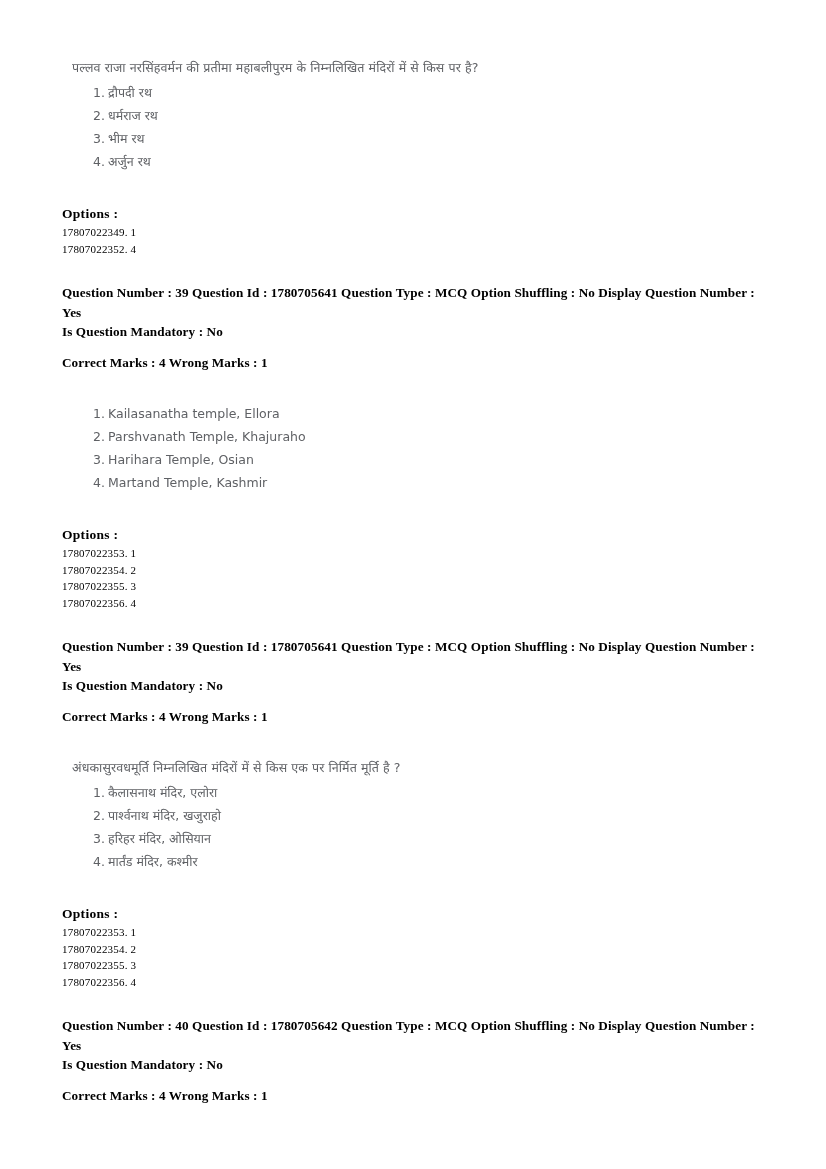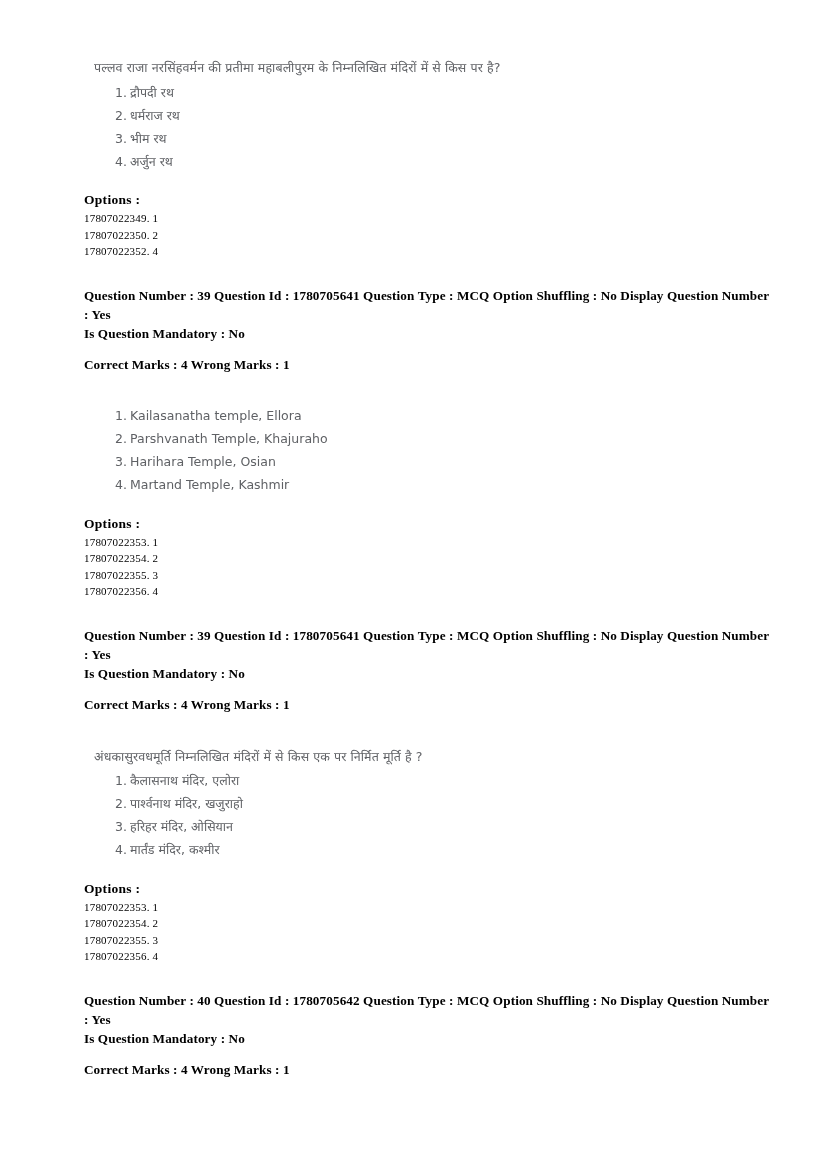--- a/index.html
+++ b/index.html
@@ -13,21 +13,21 @@
     font-family: "Liberation Serif", serif;
     color: #000000;
     position: relative;
     overflow: hidden;
   }
   .page {
     position: relative;
     width: 826px;
     height: 1169px;
     box-sizing: border-box;
-    padding: 60px 52px 40px 84px;
+    padding: 60px 52px 40px 62px;
   }
 
   
   .qblock {
     color: #5f6165;
     font-family: "DejaVu Sans", sans-serif;
     font-size: 12.5px;
     line-height: 1.35;
     margin-bottom: 10px;
   }
@@ -59,21 +59,21 @@
     color: #5f6165;
   }
   .devanagari {
     font-family: "DejaVu Sans", sans-serif;
   }
 
   
   .options-head {
     font-weight: bold;
     font-size: 13.5px;
-    margin: 22px 0 2px 0;
+    margin: 36px 0 2px 0;
     letter-spacing: 0.3px;
   }
   .option-line {
     font-size: 11px;
     line-height: 1.5;
     letter-spacing: 0.2px;
   }
 
   
   .meta {
@@ -98,21 +98,20 @@
     <ol class="choices">
       <li class="devanagari">द्रौपदी रथ</li>
       <li class="devanagari">धर्मराज रथ</li>
       <li class="devanagari">भीम रथ</li>
       <li class="devanagari">अर्जुन रथ</li>
     </ol>
   </div>
 
   <div class="options-head">Options :</div>
   <div class="option-line">17807022349. 1</div>
-  <div class="option-line">17807022350. 2</div>
   <div class="option-line">17807022352. 4</div>
 
   <div class="meta">
     <span>Question Number : 39 Question Id : 1780705641 Question Type : MCQ Option Shuffling : No Display Question Number : Yes</span>
     <span class="line2">Is Question Mandatory : No</span>
     <span class="marks">Correct Marks : 4 Wrong Marks : 1</span>
   </div>
 
   <div class="spacer-lg"></div>
 

